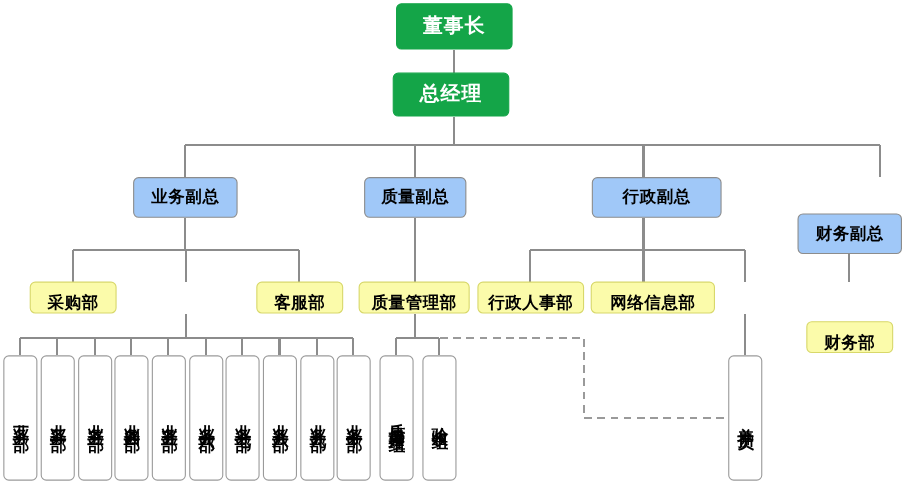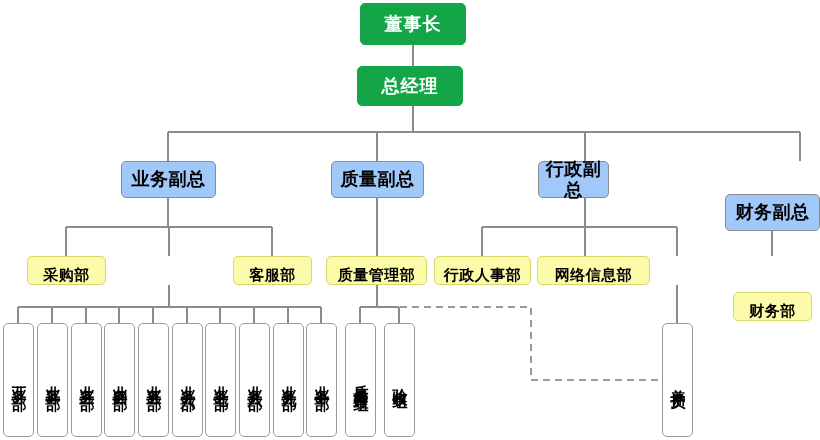--- a/index.html
+++ b/index.html
@@ -15,21 +15,21 @@
     position:absolute;box-sizing:border-box;
     display:flex;align-items:center;justify-content:center;
     border-radius:5px;text-align:center;line-height:1.12;
   }
   .node.exec{
     background:#14A548;border:1px solid #14A548;color:#ffffff;
     font-weight:bold;font-size:18px;letter-spacing:1px;
   }
   .node.vp{
     background:#A0C8F8;border:1px solid #8C8C8C;color:#000000;
-    font-size:18px;font-weight:bold;letter-spacing:.5px;
+    font-size:15px;font-weight:bold;letter-spacing:.5px;
   }
   .node.dept{
     background:#FBFBAA;border:1px solid #D8D86A;color:#000000;
     font-size:15px;font-weight:bold;letter-spacing:.5px;align-items:flex-end;
   }
   .node.unit{
     background:#FFFFFF;border:1px solid #9A9A9A;color:#000000;
     font-size:15px;font-weight:bold;
   }
   .node.unit .vtxt{
@@ -102,21 +102,21 @@
   <div class="node exec" style="left:357px;top:66px;width:106px;height:40px;">
     <span>总经理</span>
   </div>
 
   <div class="node vp" style="left:121px;top:161px;width:95px;height:37px;">
     <span>业务副总</span>
   </div>
   <div class="node vp" style="left:331px;top:161px;width:93px;height:37px;">
     <span>质量副总</span>
   </div>
-  <div class="node vp" style="left:538px;top:161px;width:71px;height:37px;">
+  <div class="node vp" style="left:538px;top:161px;width:118px;height:37px;">
     <span>行政副总</span>
   </div>
   <div class="node vp" style="left:725px;top:161px;width:95px;height:37px;margin-top:33px;">
     <span>财务副总</span>
   </div>
 
   <div class="node dept" style="left:27px;top:256px;width:79px;height:29px;">
     <span>采购部</span>
   </div>
   <div class="node dept" style="left:233px;top:256px;width:79px;height:29px;">

